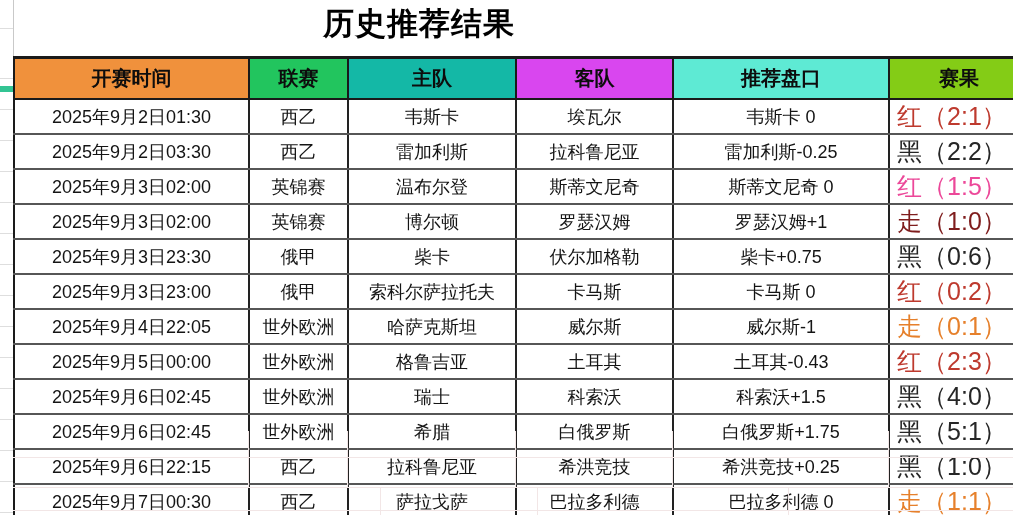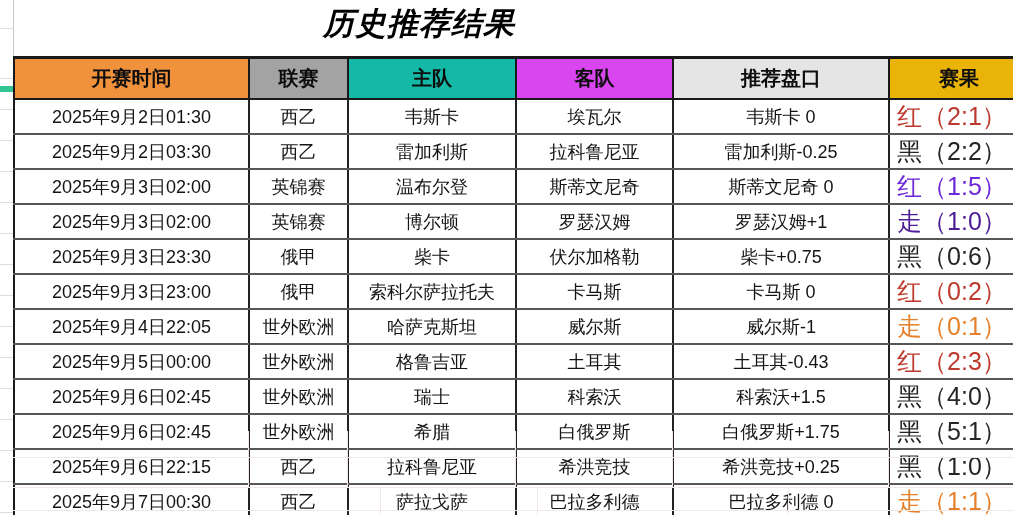--- a/index.html
+++ b/index.html
@@ -17,21 +17,21 @@
       transparent 0px,transparent 30px,#dedede 30px,#dedede 31px);
     background-position:0 48px;
   }
   .accent-bar{
     position:absolute;left:0;top:86px;width:34px;height:6px;
     background:#33C493;
   }
   .page-title{
     position:absolute;left:13px;top:2px;width:812px;height:44px;
     text-align:center;font-size:31px;font-weight:bold;color:#000;
-    letter-spacing:1px;line-height:44px;font-style:italic;
+    letter-spacing:1px;line-height:44px;
   }
   table.results{
     position:absolute;left:13px;top:56px;width:1000px;
     border-collapse:collapse;table-layout:fixed;border-radius:21px;
   }
   table.results th{
     height:39px;
     border:2px solid #1a1a1a;border-top:3px solid #1a1a1a;
     font-size:20px;font-weight:bold;color:#0d0d0d;
     text-align:center;padding:0;
@@ -67,25 +67,25 @@
     <col style="width:235px">
       <col style="width:99px">
       <col style="width:168px">
     <col style="width:157px">
       <col style="width:216px">
       <col style="width:125px">
   </colgroup>
   <thead>
     <tr>
       <th style="background-color: rgb(240, 145, 60);">开赛时间</th>
-      <th style="background-color: #a3a3a3;">联赛</th>
+      <th style="background-color: #22c55e;">联赛</th>
       <th style="background-color: #14b8a6;">主队</th>
       <th style="background-color: #d946ef;">客队</th>
-      <th style="background-color: #e5e5e5;">推荐盘口</th>
-      <th style="background-color: #eab308; padding-left: 14px;">赛果</th>
+      <th style="background-color: #5eead4;">推荐盘口</th>
+      <th style="background-color: #84cc16; padding-left: 14px;">赛果</th>
     </tr>
   </thead>
   <tbody>
     <tr>
       <td>2025年9月2日01:30</td>
       <td>西乙</td>
       <td>韦斯卡</td>
       <td>埃瓦尔</td>
       <td>韦斯卡 0</td>
       <td class="res" style="color: rgb(190, 58, 46);">红（2:1）</td>
@@ -97,29 +97,29 @@
       <td>拉科鲁尼亚</td>
       <td>雷加利斯-0.25</td>
       <td class="res" style="color: rgb(38, 38, 38);">黑（2:2）</td>
     </tr>
     <tr>
       <td>2025年9月3日02:00</td>
       <td>英锦赛</td>
       <td>温布尔登</td>
       <td>斯蒂文尼奇</td>
       <td>斯蒂文尼奇 0</td>
-      <td class="res" style="color: #6d28d9;">红（1:5）</td>
+      <td class="res" style="color: #ec4899;">红（1:5）</td>
     </tr>
     <tr>
       <td>2025年9月3日02:00</td>
       <td>英锦赛</td>
       <td>博尔顿</td>
       <td>罗瑟汉姆</td>
       <td>罗瑟汉姆+1</td>
-      <td class="res" style="color: #4c1d95;">走（1:0）</td>
+      <td class="res" style="color: #7f1d1d;">走（1:0）</td>
     </tr>
     <tr>
       <td>2025年9月3日23:30</td>
       <td>俄甲</td>
       <td>柴卡</td>
       <td>伏尔加格勒</td>
       <td>柴卡+0.75</td>
       <td class="res" style="color: rgb(38, 38, 38);">黑（0:6）</td>
     </tr>
     <tr>

